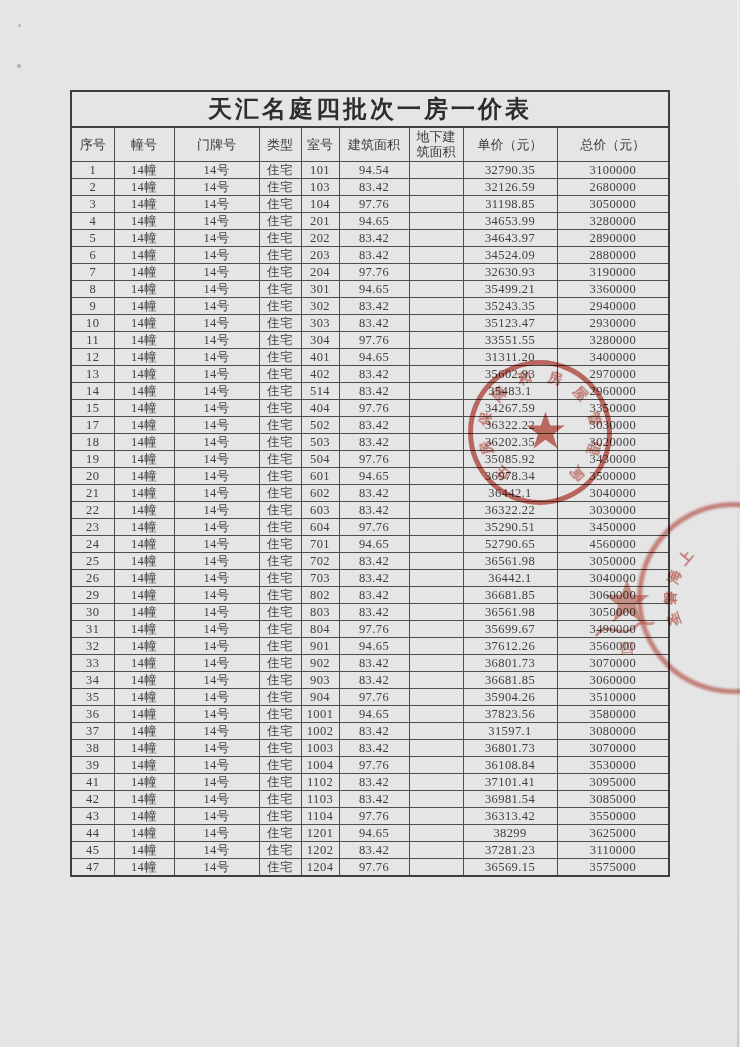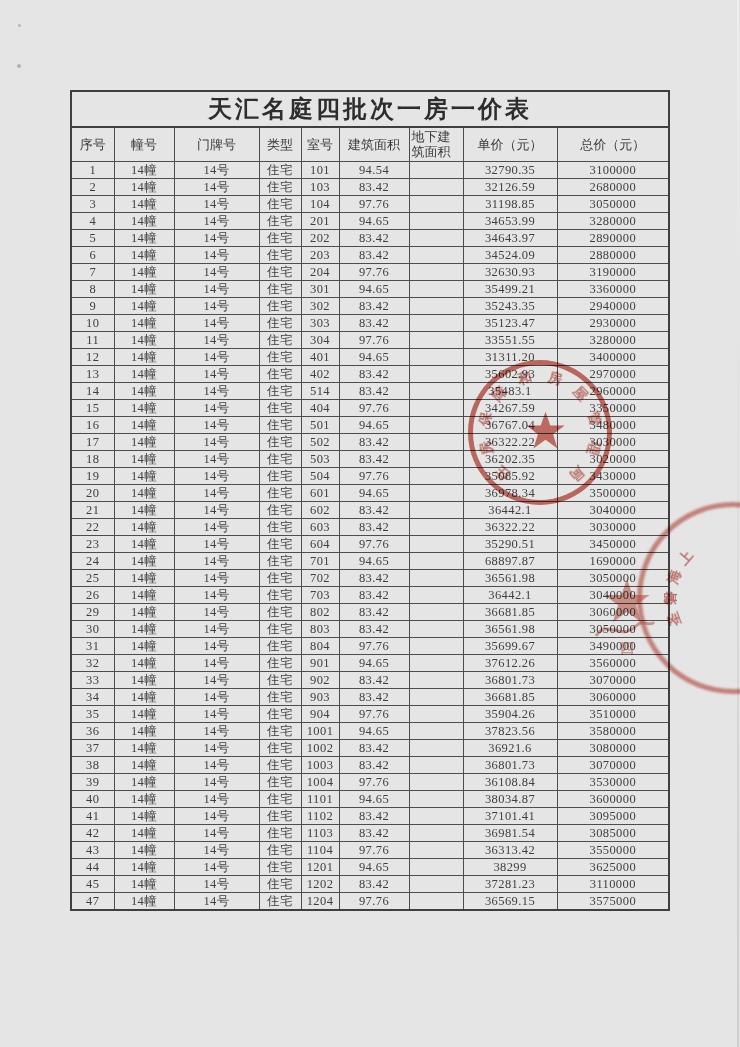--- a/index.html
+++ b/index.html
@@ -20,21 +20,21 @@
   }
   tr.title-row th{
     height:33px;font-size:24px;font-weight:700;letter-spacing:3px;color:#2d2d2d;
     border:2px solid #3f3f3f;white-space:nowrap;
   }
   tr.head-row th{
     height:34px;font-size:13px;font-weight:400;line-height:15px;padding:1px 2px;
     color:#3a3a3a;
     margin-left:29px;
   }
-  tr.head-row th.c6{text-align:left;white-space:normal;}
+  tr.head-row th.c6{text-align:center;white-space:normal;}
   tr.data td{
     height:17px;font-size:12.5px;line-height:16px;letter-spacing:.4px;padding:0 1px;
     color:#404040;
   }
   table.doc{border:2px solid #3f3f3f;}
   col.c0{width:43px}col.c1{width:60px}col.c2{width:85px}col.c3{width:42px}
   col.c4{width:38px}col.c5{width:70px}col.c6{width:54px}col.c7{width:94px}col.c8{width:112px}
   
   .speck{position:absolute;background:#8f8f8f;border-radius:50%;}
   .s1{left:18px;top:24px;width:3px;height:3px;opacity:.55;}
@@ -259,31 +259,20 @@
           <td class="c1">14幢</td>
           <td class="c2">14号</td>
           <td class="c3">住宅</td>
           <td class="c4">404</td>
           <td class="c5">97.76</td>
           <td class="c6"></td>
           <td class="c7">34267.59</td>
           <td class="c8">3350000</td>
         </tr>
         <tr class="data">
-          <td class="c0">16</td>
-          <td class="c1">14幢</td>
-          <td class="c2">14号</td>
-          <td class="c3">住宅</td>
-          <td class="c4">501</td>
-          <td class="c5">94.65</td>
-          <td class="c6"></td>
-          <td class="c7">36767.04</td>
-          <td class="c8">3480000</td>
-        </tr>
-        <tr class="data">
           <td class="c0">17</td>
           <td class="c1">14幢</td>
           <td class="c2">14号</td>
           <td class="c3">住宅</td>
           <td class="c4">502</td>
           <td class="c5">83.42</td>
           <td class="c6"></td>
           <td class="c7">36322.22</td>
           <td class="c8">3030000</td>
         </tr>
@@ -354,22 +343,22 @@
           <td class="c8">3450000</td>
         </tr>
         <tr class="data">
           <td class="c0">24</td>
           <td class="c1">14幢</td>
           <td class="c2">14号</td>
           <td class="c3">住宅</td>
           <td class="c4">701</td>
           <td class="c5">94.65</td>
           <td class="c6"></td>
-          <td class="c7">68897.87</td>
-          <td class="c8">1690000</td>
+          <td class="c7">52790.65</td>
+          <td class="c8">4560000</td>
         </tr>
         <tr class="data">
           <td class="c0">25</td>
           <td class="c1">14幢</td>
           <td class="c2">14号</td>
           <td class="c3">住宅</td>
           <td class="c4">702</td>
           <td class="c5">83.42</td>
           <td class="c6"></td>
           <td class="c7">36561.98</td>
@@ -475,21 +464,21 @@
           <td class="c8">3580000</td>
         </tr>
         <tr class="data">
           <td class="c0">37</td>
           <td class="c1">14幢</td>
           <td class="c2">14号</td>
           <td class="c3">住宅</td>
           <td class="c4">1002</td>
           <td class="c5">83.42</td>
           <td class="c6"></td>
-          <td class="c7">36921.6</td>
+          <td class="c7">31597.1</td>
           <td class="c8">3080000</td>
         </tr>
         <tr class="data">
           <td class="c0">38</td>
           <td class="c1">14幢</td>
           <td class="c2">14号</td>
           <td class="c3">住宅</td>
           <td class="c4">1003</td>
           <td class="c5">83.42</td>
           <td class="c6"></td>
@@ -499,31 +488,20 @@
         <tr class="data">
           <td class="c0">39</td>
           <td class="c1">14幢</td>
           <td class="c2">14号</td>
           <td class="c3">住宅</td>
           <td class="c4">1004</td>
           <td class="c5">97.76</td>
           <td class="c6"></td>
           <td class="c7">36108.84</td>
           <td class="c8">3530000</td>
-        </tr>
-        <tr class="data">
-          <td class="c0">40</td>
-          <td class="c1">14幢</td>
-          <td class="c2">14号</td>
-          <td class="c3">住宅</td>
-          <td class="c4">1101</td>
-          <td class="c5">94.65</td>
-          <td class="c6"></td>
-          <td class="c7">38034.87</td>
-          <td class="c8">3600000</td>
         </tr>
         <tr class="data">
           <td class="c0">41</td>
           <td class="c1">14幢</td>
           <td class="c2">14号</td>
           <td class="c3">住宅</td>
           <td class="c4">1102</td>
           <td class="c5">83.42</td>
           <td class="c6"></td>
           <td class="c7">37101.41</td>

